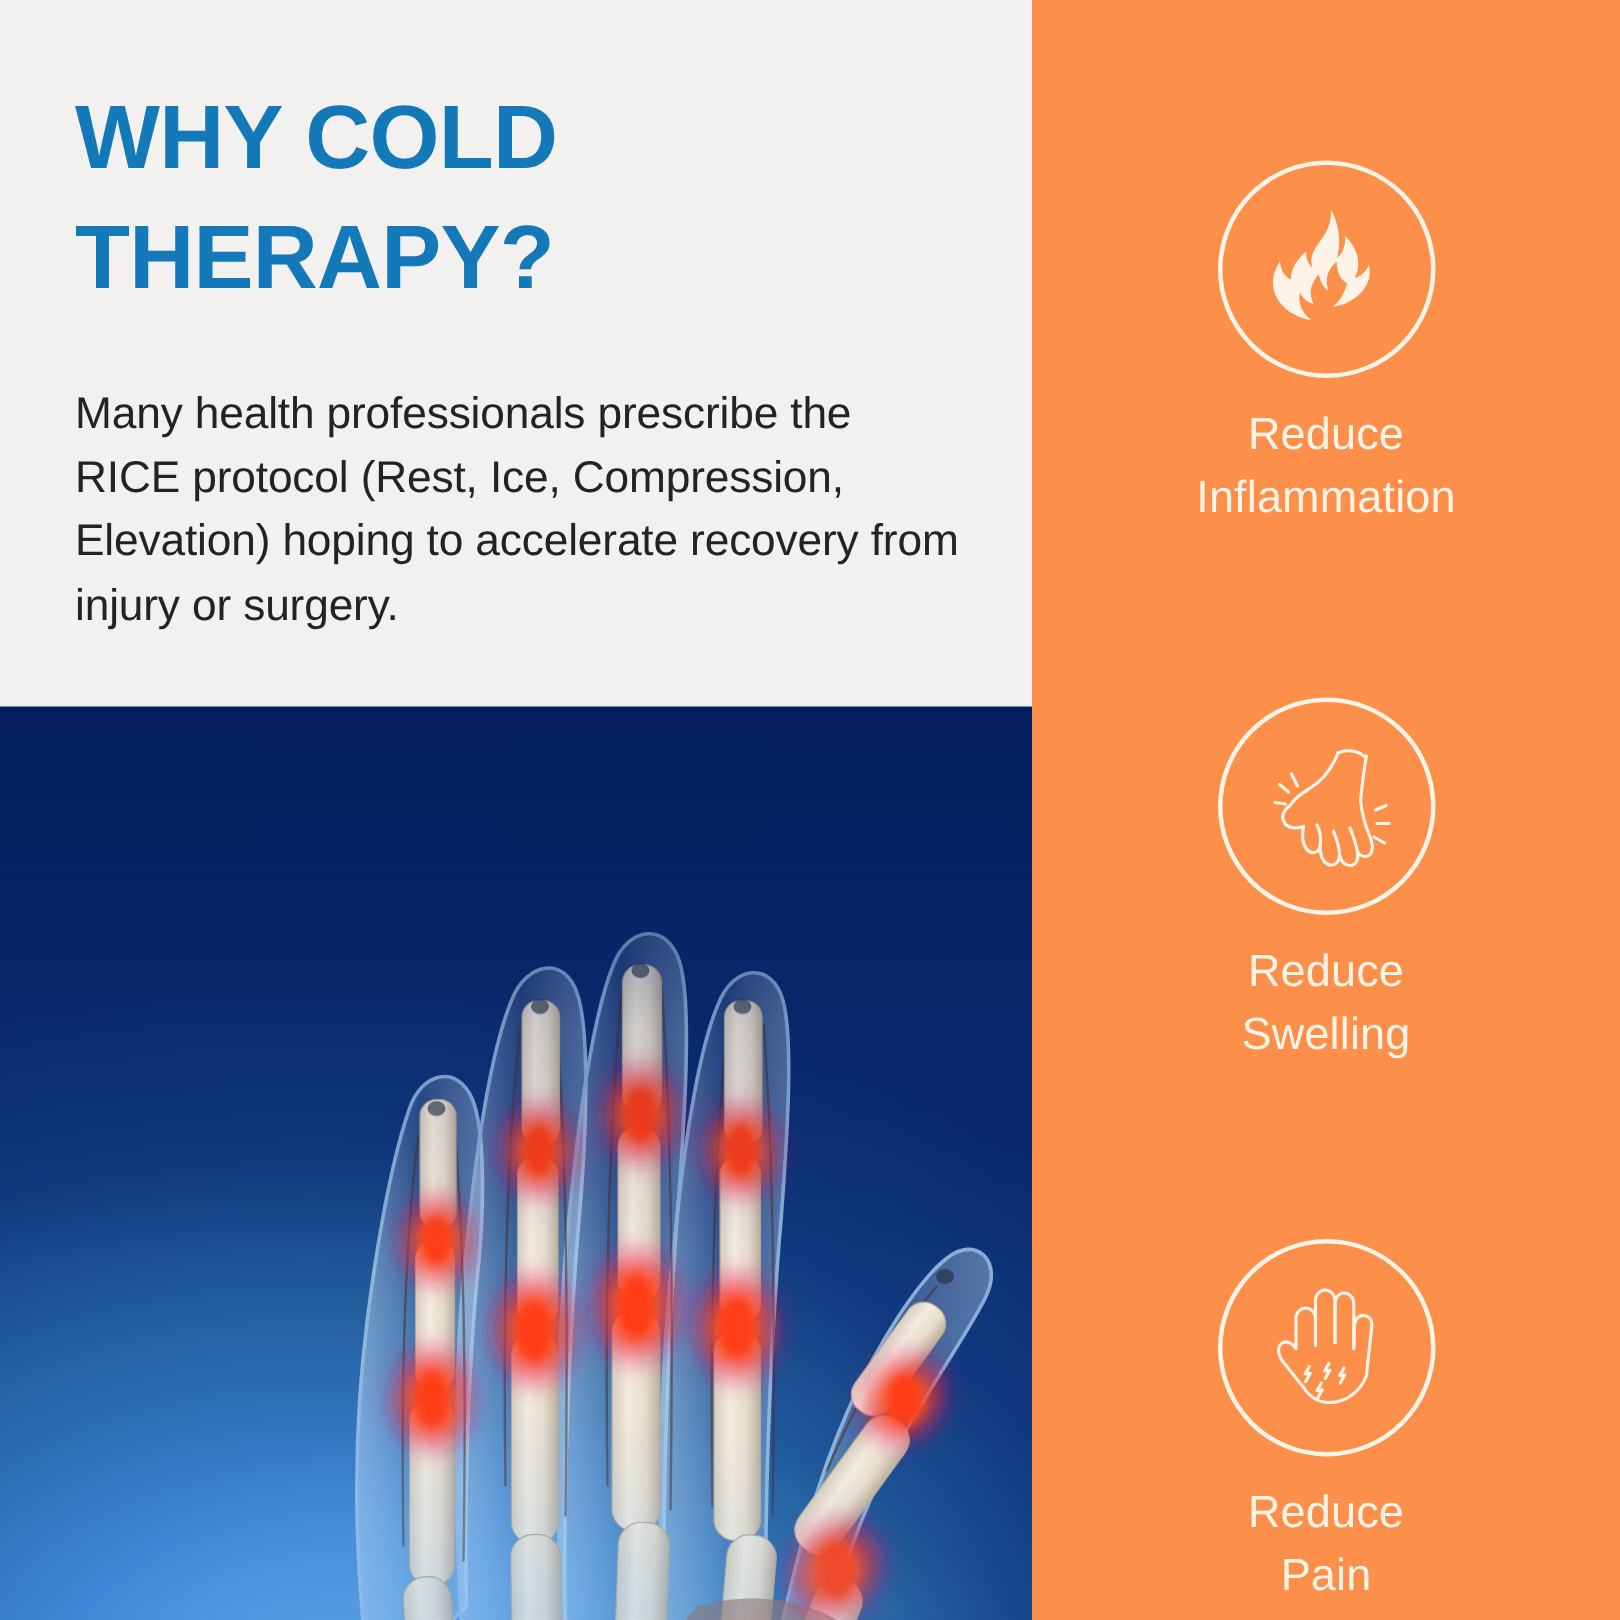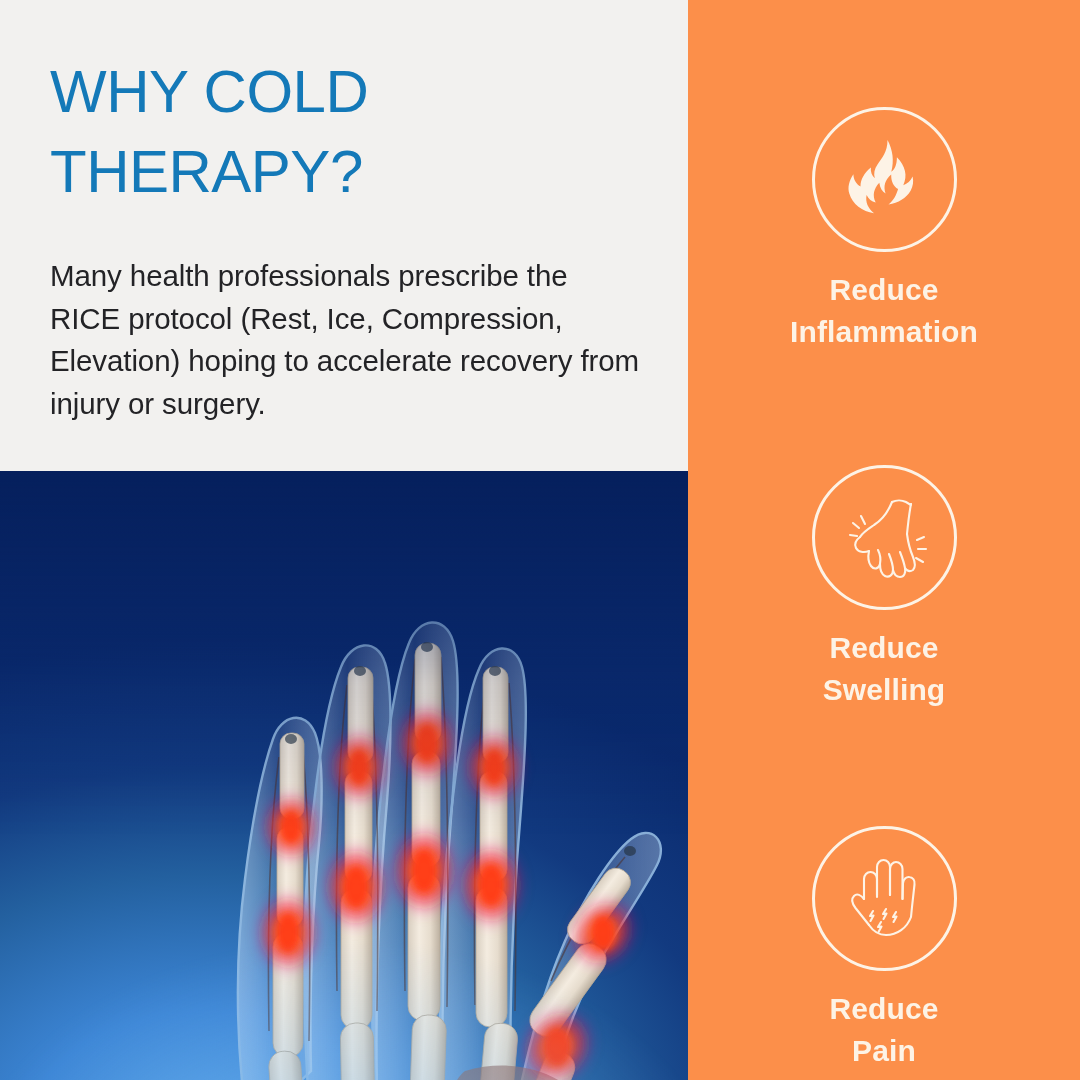--- a/index.html
+++ b/index.html
@@ -38,21 +38,21 @@
     background: #F2F1EF;
     box-sizing: border-box;
     padding: 52px 48px 0 50px;
   }
 
   .headline {
     margin: 0;
     color: #1479B8;
     font-size: 60px;
     line-height: 1.34;
-    font-weight: 400;
+    font-weight: 700;
     letter-spacing: -0.5px;
     text-transform: uppercase;
     max-width: 470px;
   }
 
   .body-copy {
     margin: 42px 0 15px 0;
     color: #232326;
     font-size: 29.5px;
     line-height: 1.45;
@@ -126,21 +126,21 @@
     justify-content: center;
     box-sizing: border-box;
   }
   .icon-circle svg { display: block; }
 
   .benefit-label {
     margin-top: 17px;
     color: #FDF3E6;
     font-size: 30px;
     line-height: 1.4;
-    font-weight: 700;
+    font-weight: 400;
     text-align: center;
     letter-spacing: 0.1px;
     white-space: pre-line;
   }
 </style>
 </head>
 <body>
 
 <div id="infographic">
 

